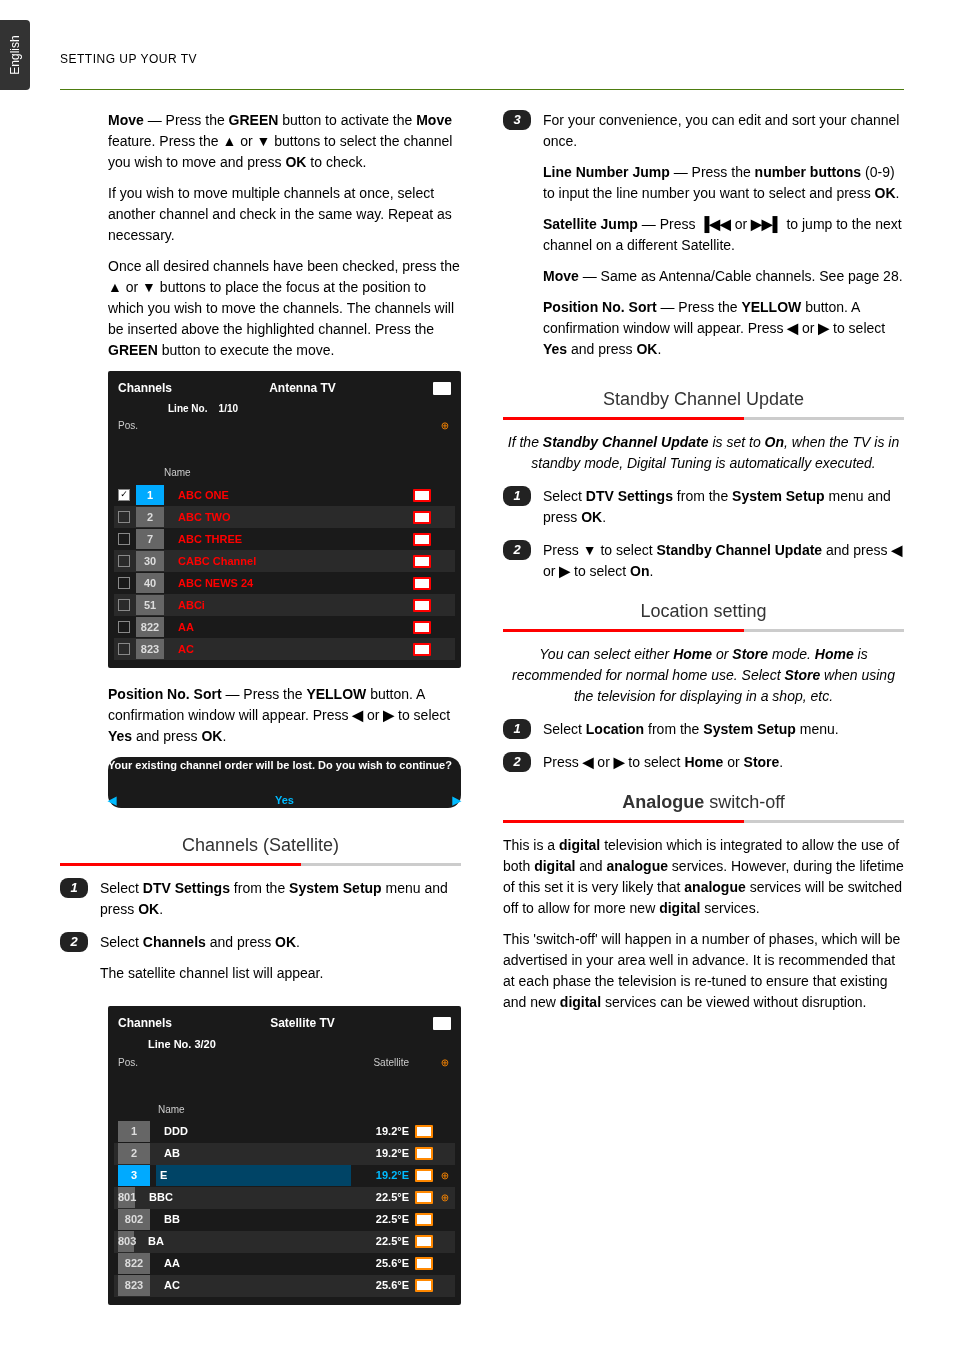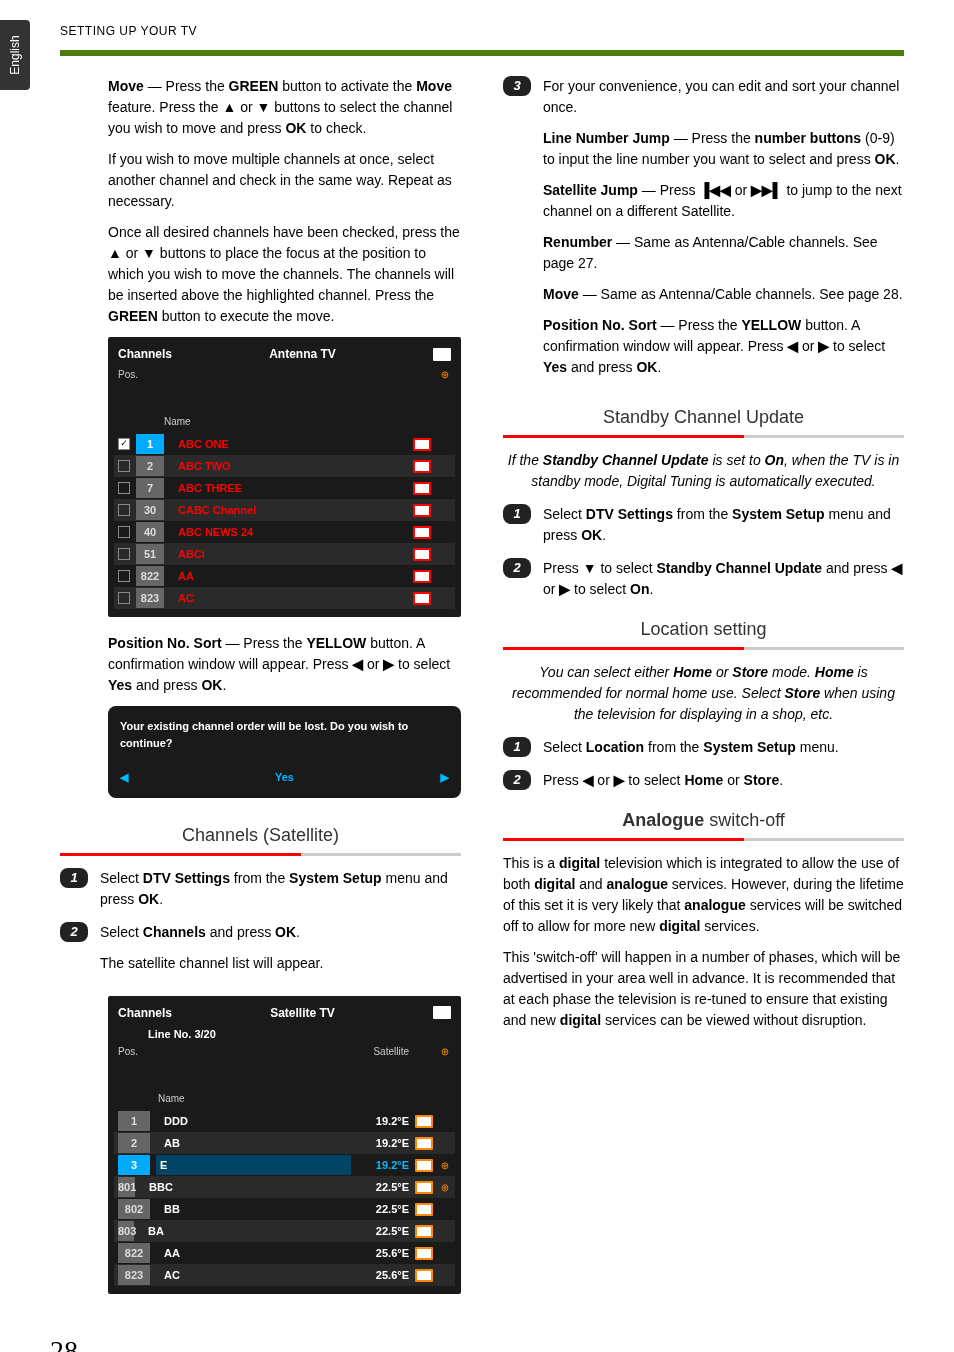--- a/index.html
+++ b/index.html
@@ -1,18 +1,18 @@
 <!DOCTYPE html>
 <html><head>
 <meta charset="utf-8">
 <style>
   * { margin: 0; padding: 0; box-sizing: border-box; }
   body { background: #fff; font-family: "Segoe UI", Arial, sans-serif; color: #000; font-size: 14px; line-height: 1.5; }
   .page { width: 954px; height: 1352px; position: relative; padding: 20px 50px 20px 50px; }
-  .header-line { border-bottom: 6px solid #4d7c0f; margin-bottom: 20px; padding-bottom: 9px; margin-left: 10px;}
+  .header-line { border-bottom: 1px solid #4d7c0f; margin-bottom: 20px; padding-bottom: 20px; margin-left: 10px; margin-top: 28px;}
   .header-text { font-size: 12px; letter-spacing: 0.5px; }
   .side-tab { position: absolute; left: 0; top: 20px; background: #333; color: #fff; width: 30px; height: 70px; display: flex; align-items: center; justify-content: center; border-radius: 0 4px 4px 0; }
   .side-tab span { transform: rotate(-90deg); font-size: 12px; white-space: nowrap; }
   .columns { display: flex; gap: 42px; margin-left: 10px; }
   .col { width: 405px; }
   .bold { font-weight: 700; }
   p { margin-bottom: 10px; }
   .para-block { padding-left: 48px; }
   .osd-dark { background: #1a1a1a; color: #fff; font-family: Arial, sans-serif; font-size: 11px; border-radius: 2px; margin: 8px 0 16px 0; padding: 8px 6px; }
   .osd-title-row { display: flex; justify-content: space-between; align-items: center; font-weight: 700; font-size: 12px; padding: 0 4px 4px 4px; }
@@ -29,21 +29,21 @@
   .pos.grey { background: #666; color: #ddd; }
   .pos.hl { background: #0af; color: #fff; }
   .name { flex: 1; font-weight: 700; padding-left: 8px; }
   .name.red { color: #f00; }
   .name.rowhl { background: #046; padding: 2px 4px; }
   .sat { width: 52px; text-align: right; font-weight: 700; }
   .sat.hl { color: #0bf; }
   .tv-ic { width: 18px; height: 13px; border: 2px solid #f00; background: #fff; border-radius: 1px; }
   .tv-ic.wh { border-color: #fff; }
   .small-ic { width: 12px; font-size: 10px; color: #f80; text-align:center; }
-  .osd-confirm { background: #1a1a1a; color: #fff; padding: 12px; font-family: Arial, sans-serif; font-size: 11px; margin: 8px 0 20px 0; border-radius: 8px; }
+  .osd-confirm { background: #1a1a1a; color: #fff; font-family: Arial, sans-serif; font-size: 11px; margin: 8px 0 20px 0; border-radius: 13px; }
   .osd-confirm-q { font-weight: 700; margin-bottom: 18px; }
   .osd-confirm-row { display: flex; justify-content: space-between; color: #0bf; font-weight: 700; }
   .section-head { text-align: center; font-size: 18px; font-weight: 400; color: #333; padding: 4px 0; margin: 10px 0 12px 0; border-bottom: 3px solid; border-image: linear-gradient(to right, #f00, #f00 60%, #ccc 60%, #ccc) 1; }
   .italic-intro { font-style: italic; text-align: center; margin-bottom: 12px; }
   .step-row { display: flex; gap: 12px; margin-bottom: 12px; }
   .step-badge { background: #222; color: #fff; font-weight: 700; font-size: 13px; width: 28px; height: 20px; border-radius: 8px; display: inline-flex; align-items: center; justify-content: center; flex-shrink: 0; font-style: italic; }
   .step-text { flex: 1; }
   .pagenum { font-size: 28px; margin-top: 20px; font-family: Georgia, serif;}
   .glyph { font-family: Arial; font-weight: 700; }
 </style>
@@ -73,20 +73,23 @@
           <span>Once all desired channels have been checked, press the </span><span class="glyph">▲</span><span> or </span><span class="glyph">▼</span><span> buttons to place the focus at the position to which you wish to move the channels. The channels will be inserted above the highlighted channel. Press the </span><span class="bold">GREEN</span><span> button to execute the move.</span>
         </p>
       </div>
 
       <div class="osd-dark" style="margin-left:48px;">
         <div class="osd-title-row">
           <span>Channels</span>
           <span>Antenna TV</span>
           <span class="tv-ic wh"></span>
         </div>
+        <div class="osd-sub">
+          <span>Line No.</span>&nbsp;&nbsp;&nbsp;&nbsp;<span>1/10</span>
+        </div>
         <div class="osd-headrow">
           <span class="h-pos">Pos.</span>
           <span class="h-name">Name</span>
           <span class="small-ic">⊕</span>
         </div>
         <div id="osd1-rows">
             <div class="t-row">
               <span class="chk checked">✓</span>
               <span class="pos hl">1</span>
               <span class="name red">ABC ONE</span>
@@ -253,21 +256,20 @@
     </div>
 
     <div class="col">
 
       <div class="step-row">
         <span class="step-badge">3</span>
         <div class="step-text">
           <p>For your convenience, you can edit and sort your channel once.</p>
           <p><span class="bold">Line Number Jump</span><span> — Press the </span><span class="bold">number buttons</span><span> (0-9) to input the line number you want to select and press </span><span class="bold">OK</span><span>.</span></p>
           <p><span class="bold">Satellite Jump</span><span> — Press </span><span class="glyph">▐◀◀</span><span> or </span><span class="glyph">▶▶▌</span><span> to jump to the next channel on a different Satellite.</span></p>
-          <p><span class="bold">Renumber</span><span> — Same as Antenna/Cable channels. See page 27.</span></p>
           <p><span class="bold">Move</span><span> — Same as Antenna/Cable channels. See page 28.</span></p>
           <p><span class="bold">Position No. Sort</span><span> — Press the </span><span class="bold">YELLOW</span><span> button. A confirmation window will appear. Press </span><span class="glyph">◀</span><span> or </span><span class="glyph">▶</span><span> to select </span><span class="bold">Yes</span><span> and press </span><span class="bold">OK</span><span>.</span></p>
         </div>
       </div>
 
       <div class="section-head">Standby Channel Update</div>
       <p class="italic-intro">
         <span>If the </span><span class="bold">Standby Channel Update</span><span> is set to </span><span class="bold">On</span><span>, when the TV is in standby mode, Digital Tuning is automatically executed.</span>
       </p>
       <div class="step-row">

